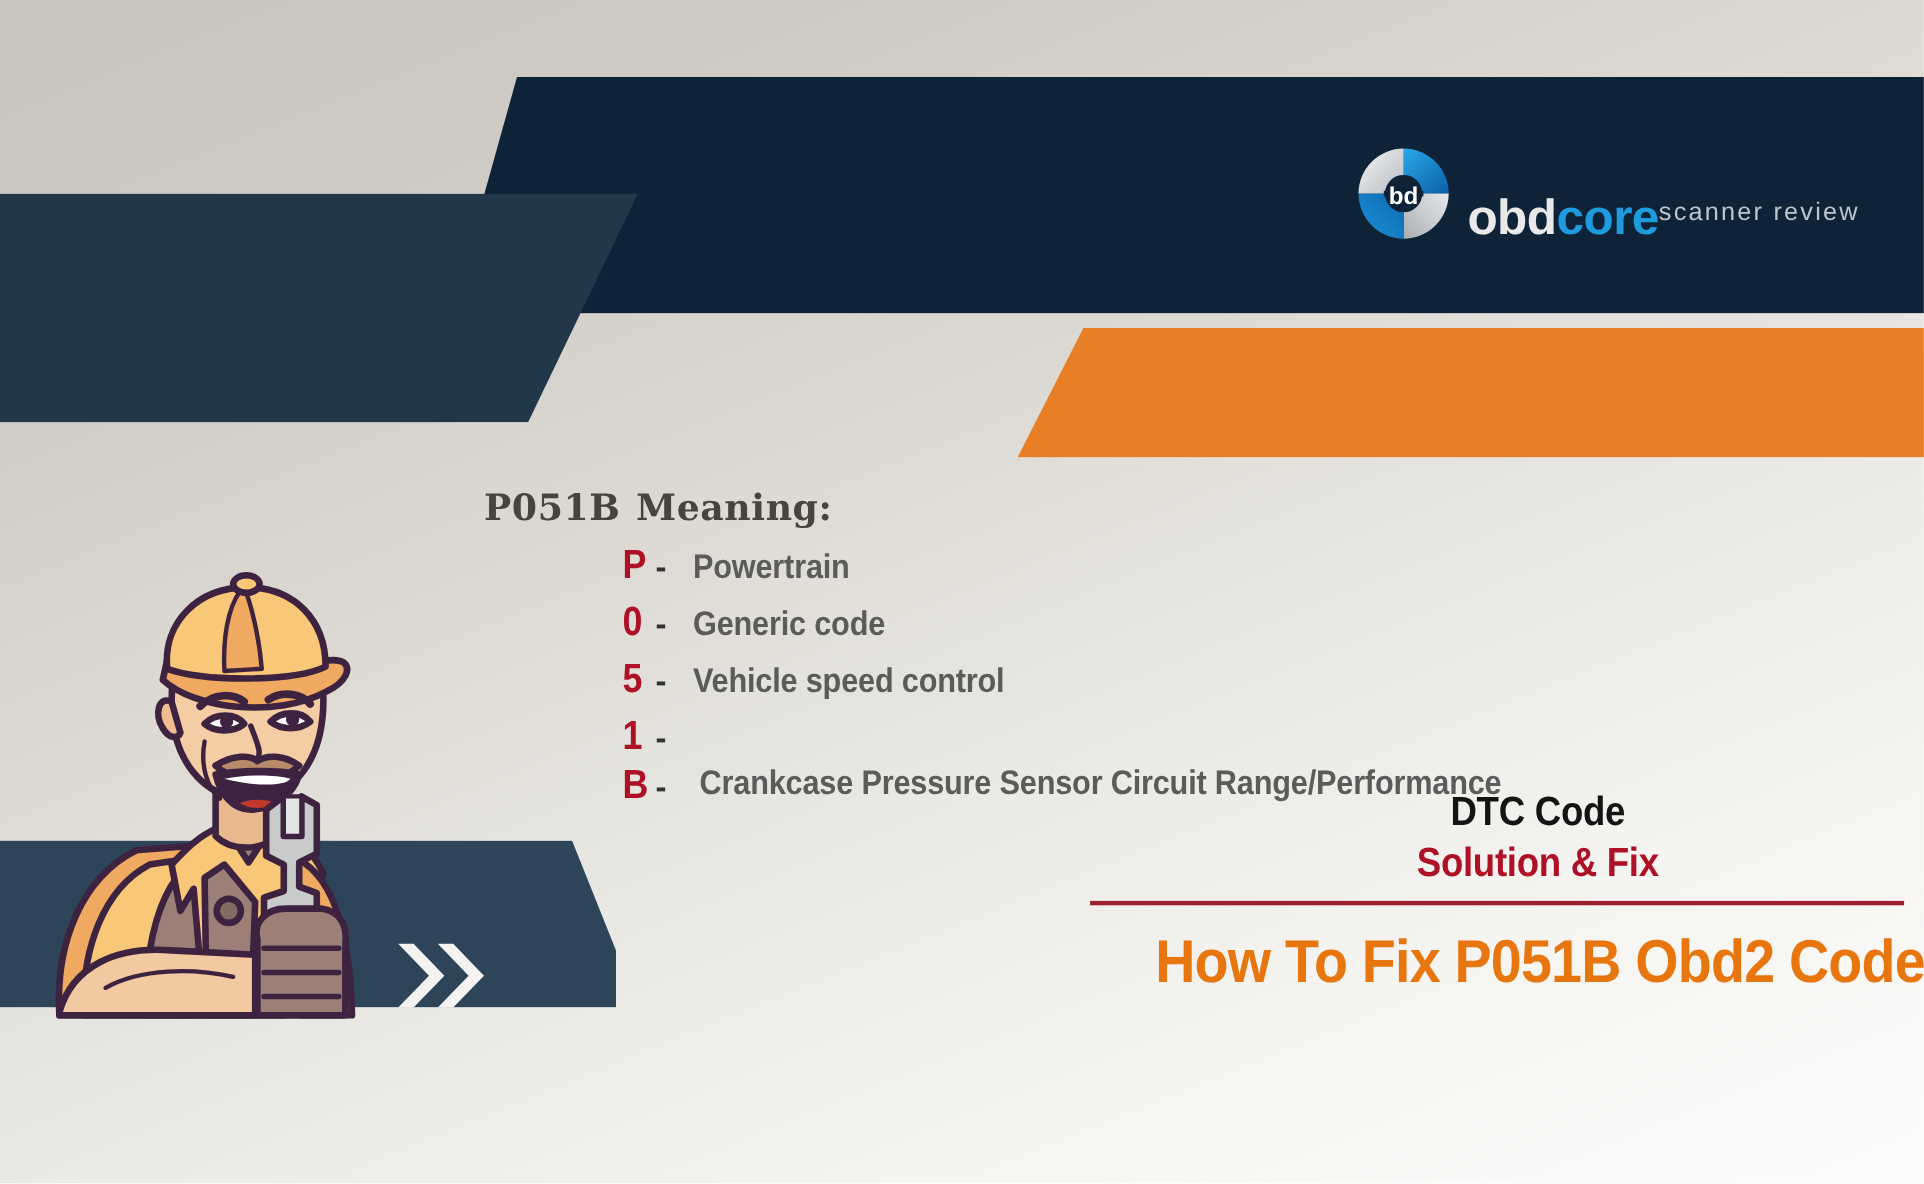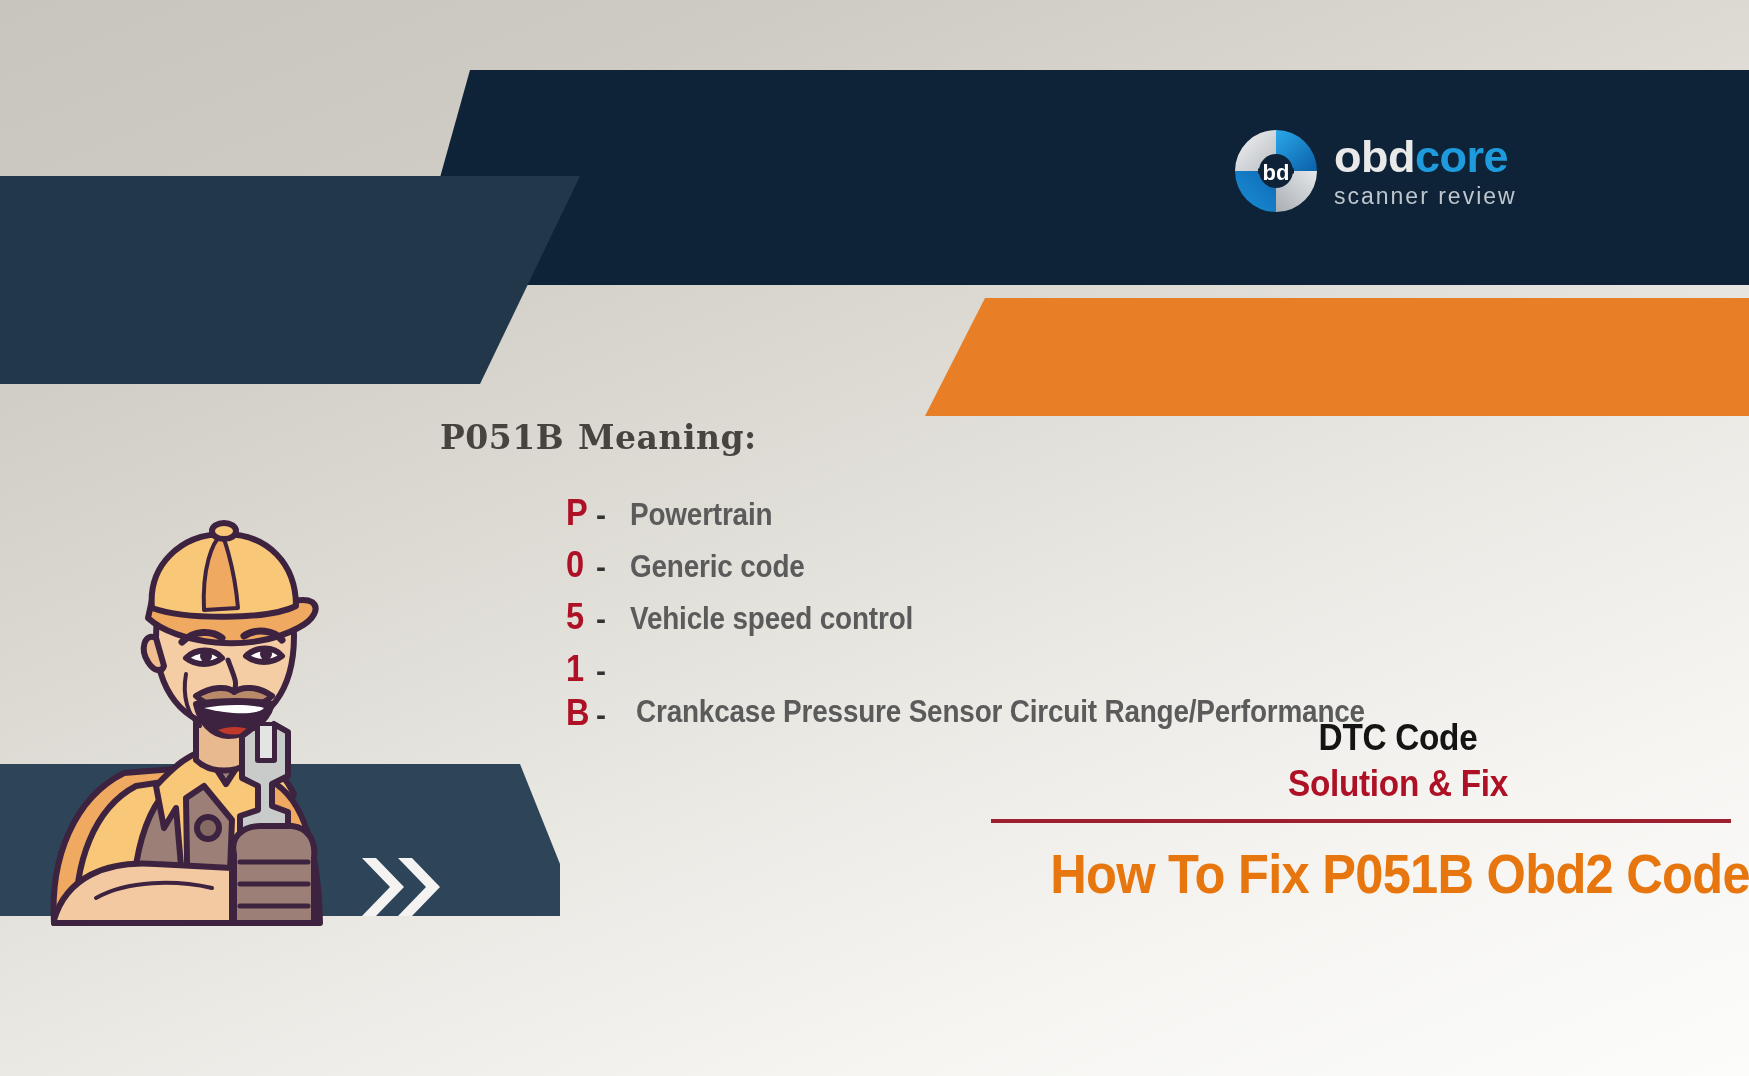--- a/index.html
+++ b/index.html
@@ -42,42 +42,42 @@
   }
   #chevrons {
     left:360px; top:856px; width:90px; height:62px;
   }
   #chevrons svg { display:block; }
 
   
   #logo {
     position:absolute; left:1232px; top:122px;
     width:280px; height:98px;
-    display:flex; align-items:center; gap:14px;
+    display:flex; align-items:flex-end; gap:14px;
   }
   #logo-mark { width:88px; height:88px; position:relative; flex:0 0 auto; }
-  #logo-text { display:flex; flex-direction:column; justify-content:center; line-height:1; }
+  #logo-text { display:flex; flex-direction:row; justify-content:center; line-height:1; }
   #logo-wordmark {
     font-size:45px; font-weight:700; letter-spacing:-0.5px;
     white-space:nowrap;
   }
   #logo-word-obd { color:#e9e9e9; }
   #logo-word-core { color:#1e9bdc; }
   #logo-tagline {
     font-size:23px; color:#bfc6cc; letter-spacing:2.0px;
     margin-top:6px; white-space:nowrap;
   }
 
   
   #mascot { position:absolute; left:36px; top:468px; width:330px; height:460px; }
   #mascot svg { display:block; width:100%; height:100%; }
 
   
   #meaning-title {
-    position:absolute; left:440px; top:418px;
+    position:absolute; left:440px; top:442px;
     font-family:"DejaVu Serif", serif;
     font-size:33px; font-weight:700; color:#474440;
     letter-spacing:0.5px; white-space:nowrap;
   }
   #meaning-title .mt-code { margin-right:14px; }
 
   #code-list { position:absolute; left:566px; top:492px; width:900px; }
   .code-row {
     display:flex; align-items:baseline;
     height:52px;

